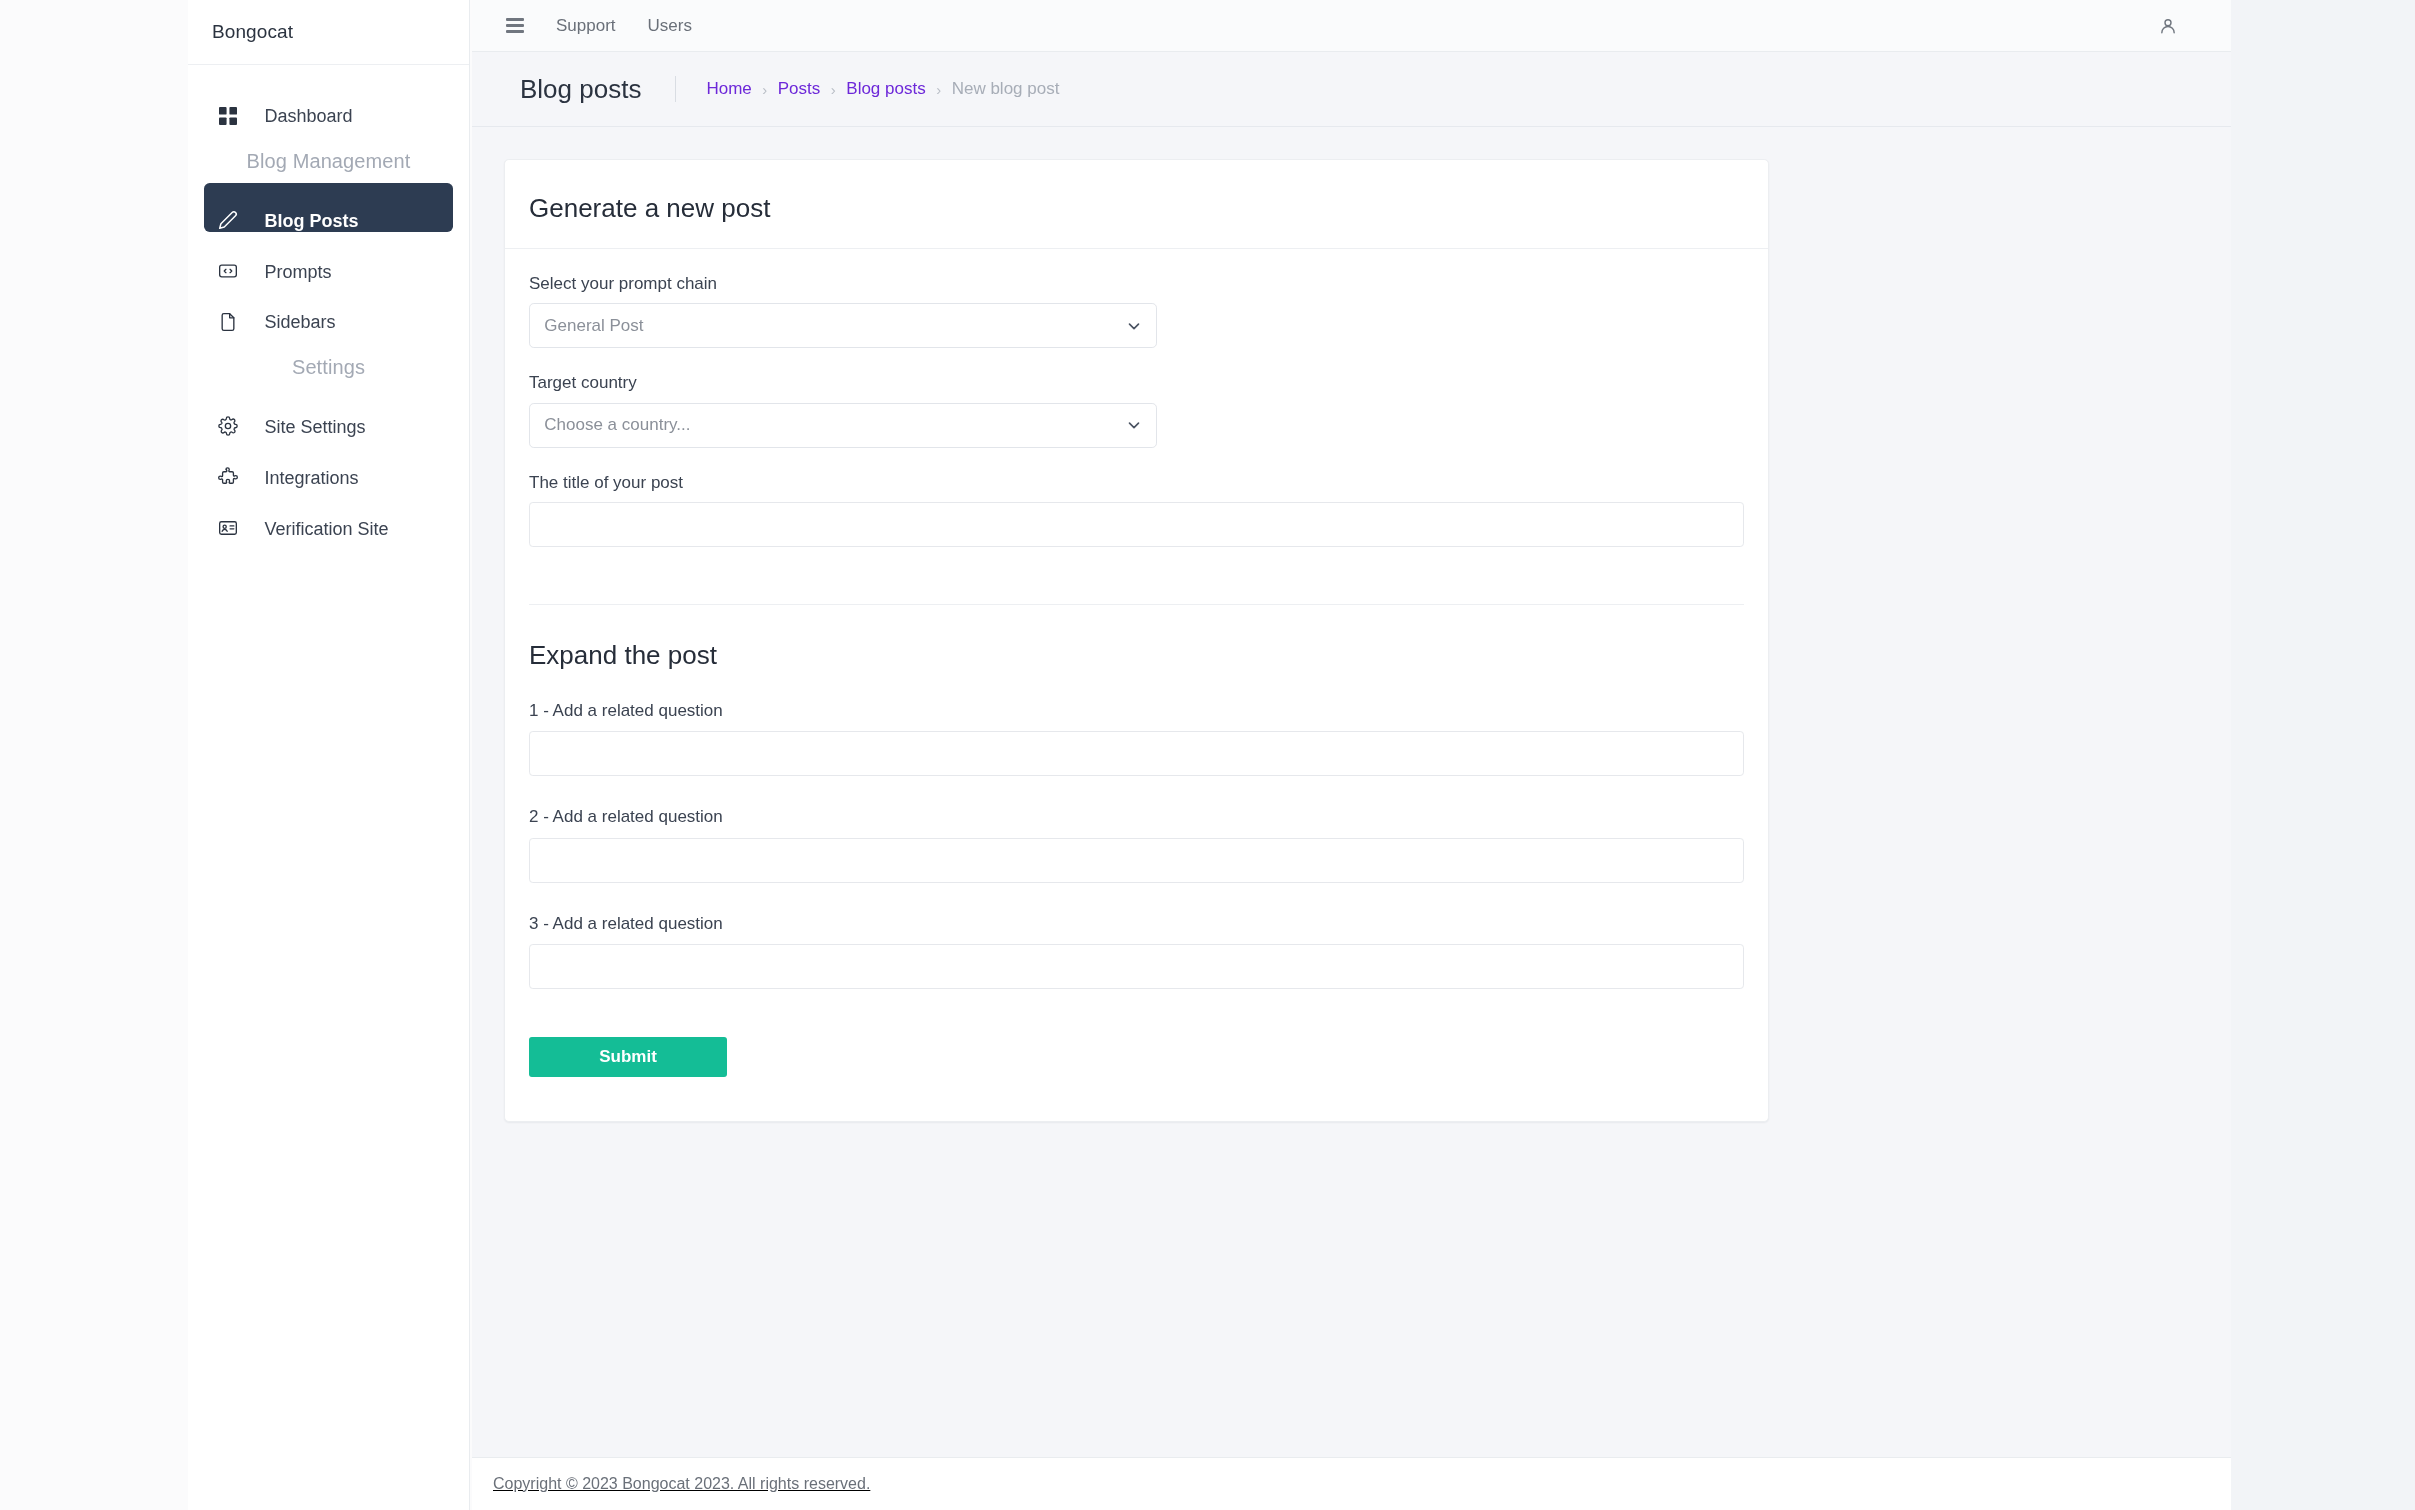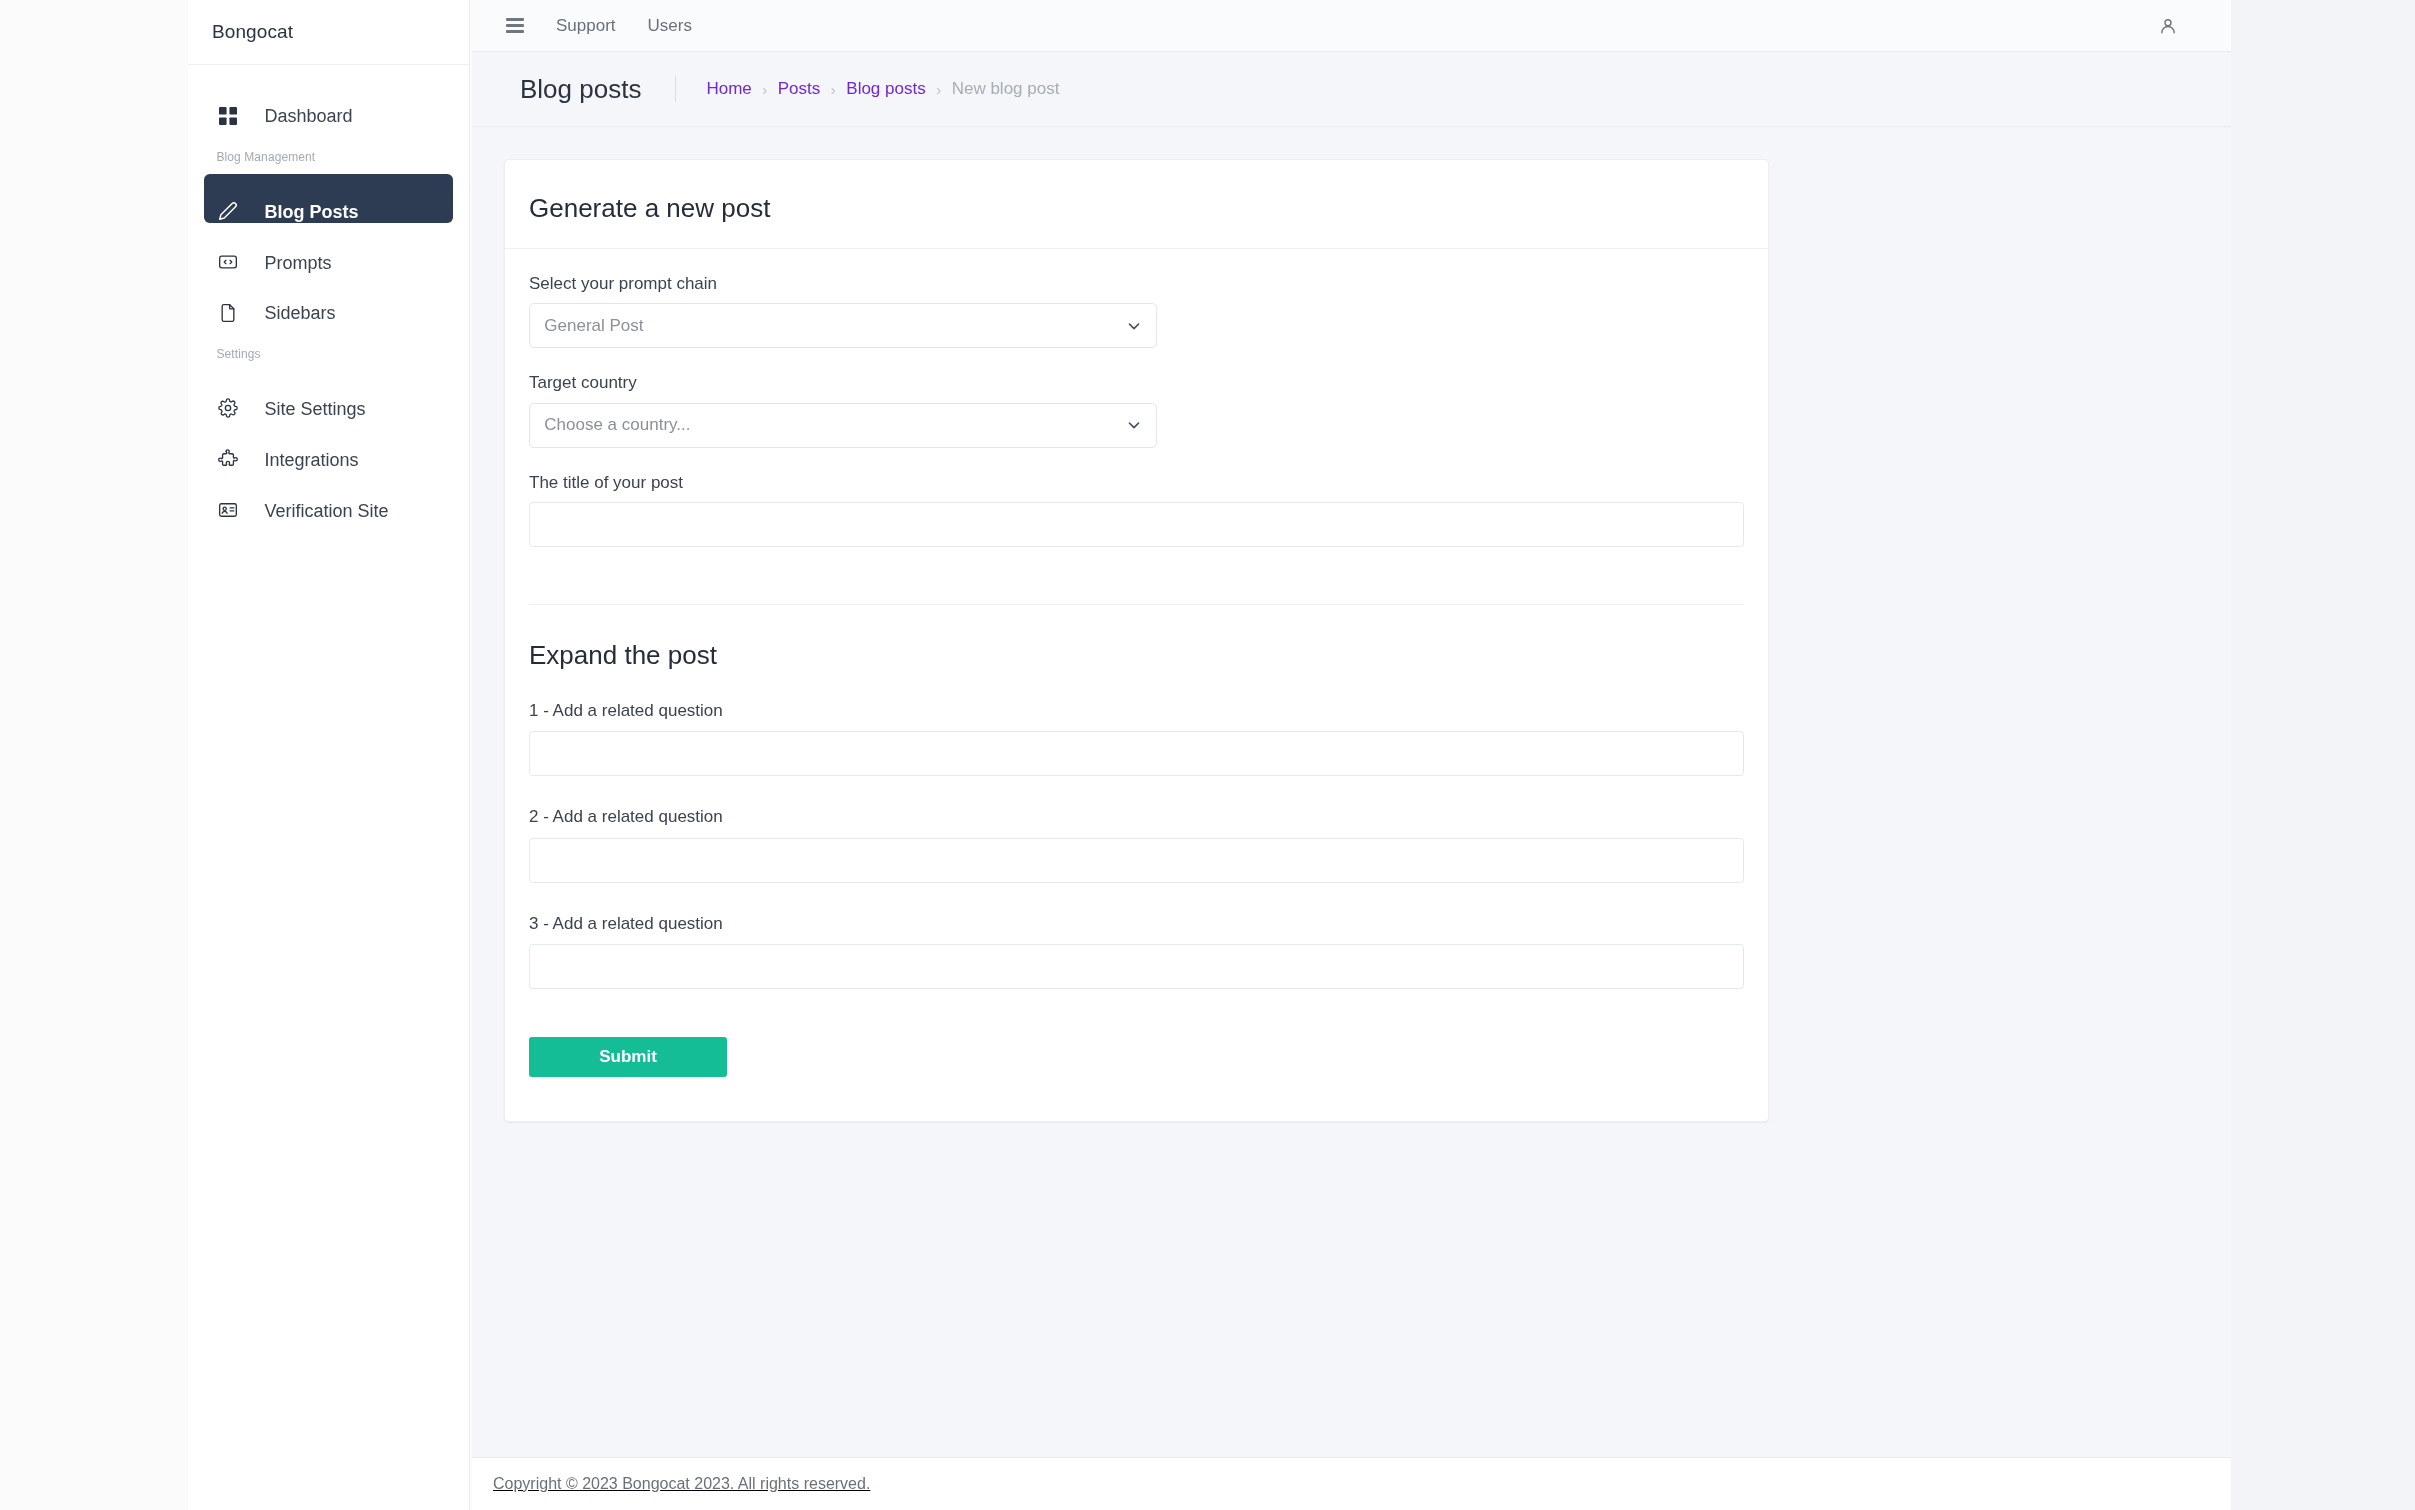--- a/index.html
+++ b/index.html
@@ -70,24 +70,25 @@
     flex: 0 0 23px;
     color: #2b3340;
   }
   .nav-item.active {
     background: #2d3c52;
     color: #ffffff;
     font-weight: bold;
   }
   .nav-item.active .ico { color: #ffffff; }
   .nav-section {
-    font-size: 12px;
+    font-size: 20px;
     color: #a3a9b4;
     padding: 21px 12.4px 9.5px 12.4px;
     letter-spacing: 0.1px;
+    text-align: center;
   }
 
   
   .main {
     position: absolute;
     left: 472px; top: 0;
     width: 1759px; height: 1510px;
   }
 
   

